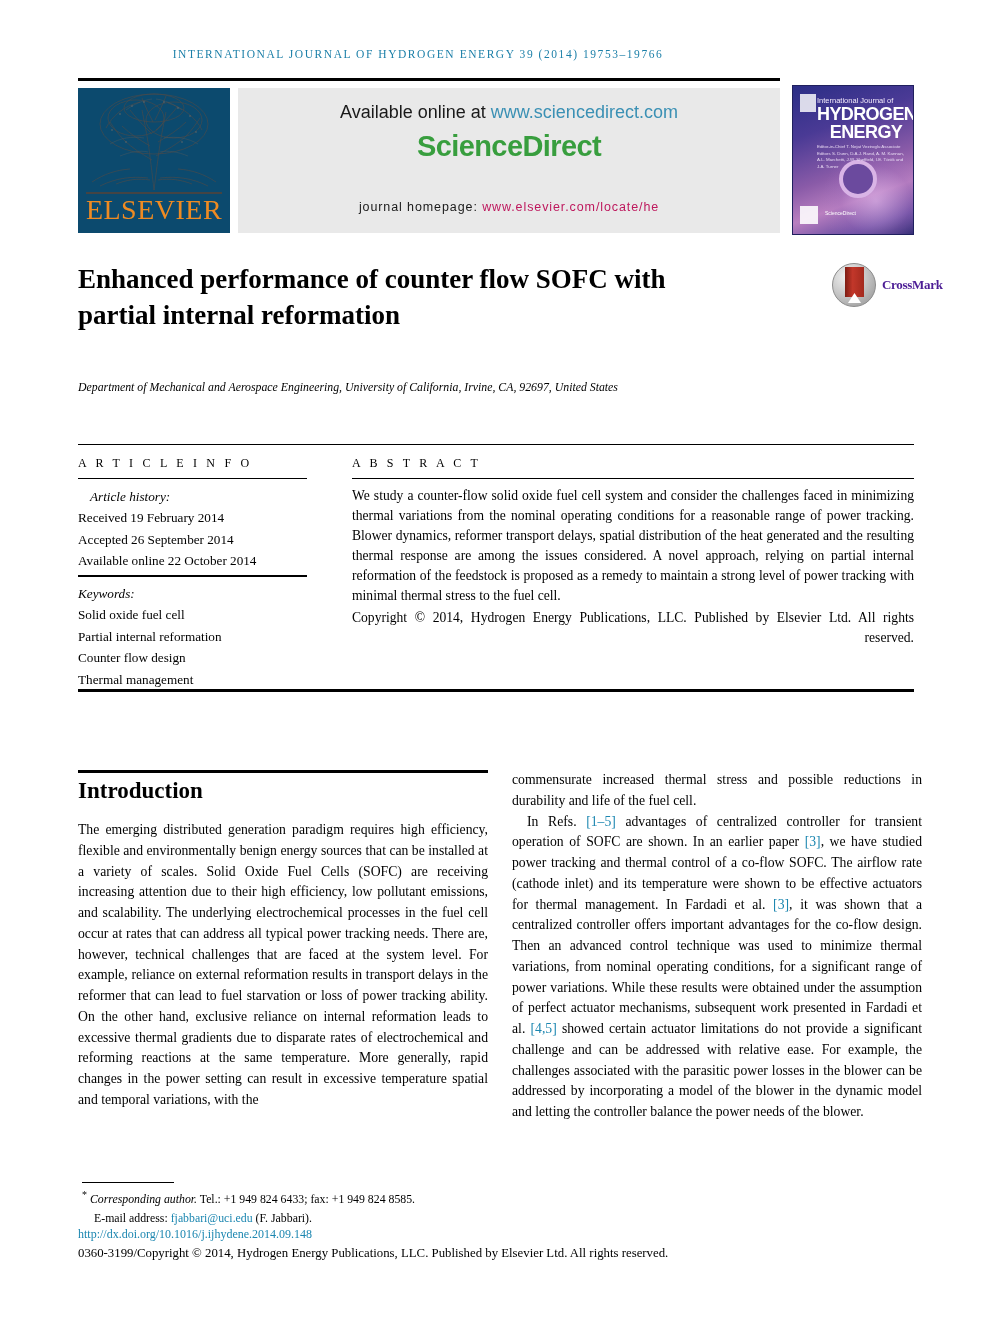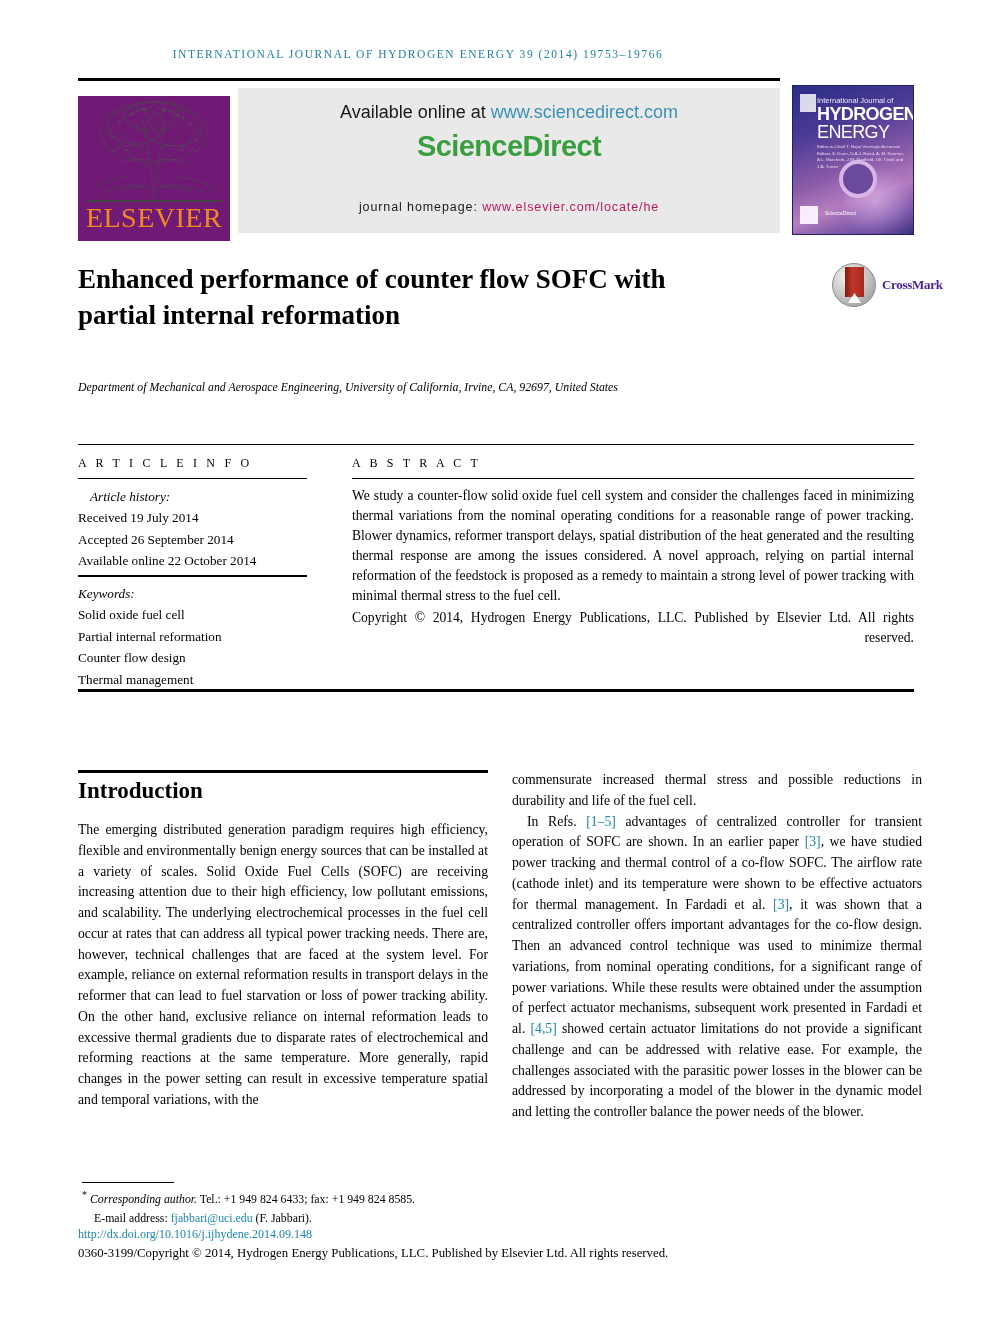--- a/index.html
+++ b/index.html
@@ -47,24 +47,24 @@
     background: #000;
   }
   .masthead {
     position: absolute;
     left: 78px; top: 88px;
     width: 702px;
     height: 145px;
   }
   .elsevier-box {
     position: absolute;
-    left: 0; top: 8px;
+    left: 0; top: 0;
     width: 152px;
     height: 145px;
-    background: #701a75;
+    background: #0c4a6e;
   }
   .tree-svg { position:absolute; left: 8px; top: 2px; }
   .elsevier-word {
     position: absolute;
     left: 6px; top: 108px;
     width: 140px;
     text-align: center;
     font-family: "Liberation Serif", serif;
     font-size: 28px;
     letter-spacing: 0.5px;
@@ -139,22 +139,22 @@
     position:absolute; left: 24px; top: 10px; width: 94px;
     font-family:"Liberation Sans", sans-serif; font-size: 7.5px; color:#f2e9fb;
   }
   .cover .ijh-big1 {
     position:absolute; left: 24px; top: 19px; width: 98px;
     font-family:"Liberation Sans", sans-serif; font-size: 18px; font-weight:bold;
     color:#ffffff; letter-spacing:-0.6px; line-height: 1;
   }
   .cover .ijh-big2 {
     position:absolute; left: 24px; top: 37px; width: 98px;
-    font-family:"Liberation Sans", sans-serif; font-size: 18px; font-weight:normal;
-    color:#ffffff; letter-spacing:-0.6px; line-height: 1;
+    font-family:"Liberation Sans", sans-serif; font-size: 18px; font-weight:bold;
+    color:#ffffff; letter-spacing:-0.6px; line-height: 1; text-align: center;
   }
   .cover .edlines {
     position:absolute; left: 24px; top: 58px; width: 92px;
     font-family:"Liberation Sans", sans-serif; font-size: 4.4px; color:#e7d8f2; line-height:1.5;
   }
   .cover .tl-mark {
     position:absolute; left: 7px; top: 8px; width: 16px; height: 18px;
     background: rgba(255,255,255,0.82);
   }
   .cover .bl-mark {
@@ -437,21 +437,21 @@
   <div class="affil">Department of Mechanical and Aerospace Engineering, University of California, Irvine, CA, 92697, United States</div>
 
   <div class="sec-rule-top"></div>
   <div class="hdr-info">A R T I C L E  I N F O</div>
   <div class="hdr-abs">A B S T R A C T</div>
   <div class="rule-info-1"></div>
   <div class="rule-abs-1"></div>
 
   <div class="hist">
     <div class="ital">Article history:</div>
-    <div>Received 19 July 2014</div>
+    <div>Received 19 February 2014</div>
     <div>Accepted 26 September 2014</div>
     <div>Available online 22 October 2014</div>
   </div>
 
   <div class="rule-info-2"></div>
 
   <div class="kw">
     <div class="ital">Keywords:</div>
     <div>Solid oxide fuel cell</div>
     <div>Partial internal reformation</div>

